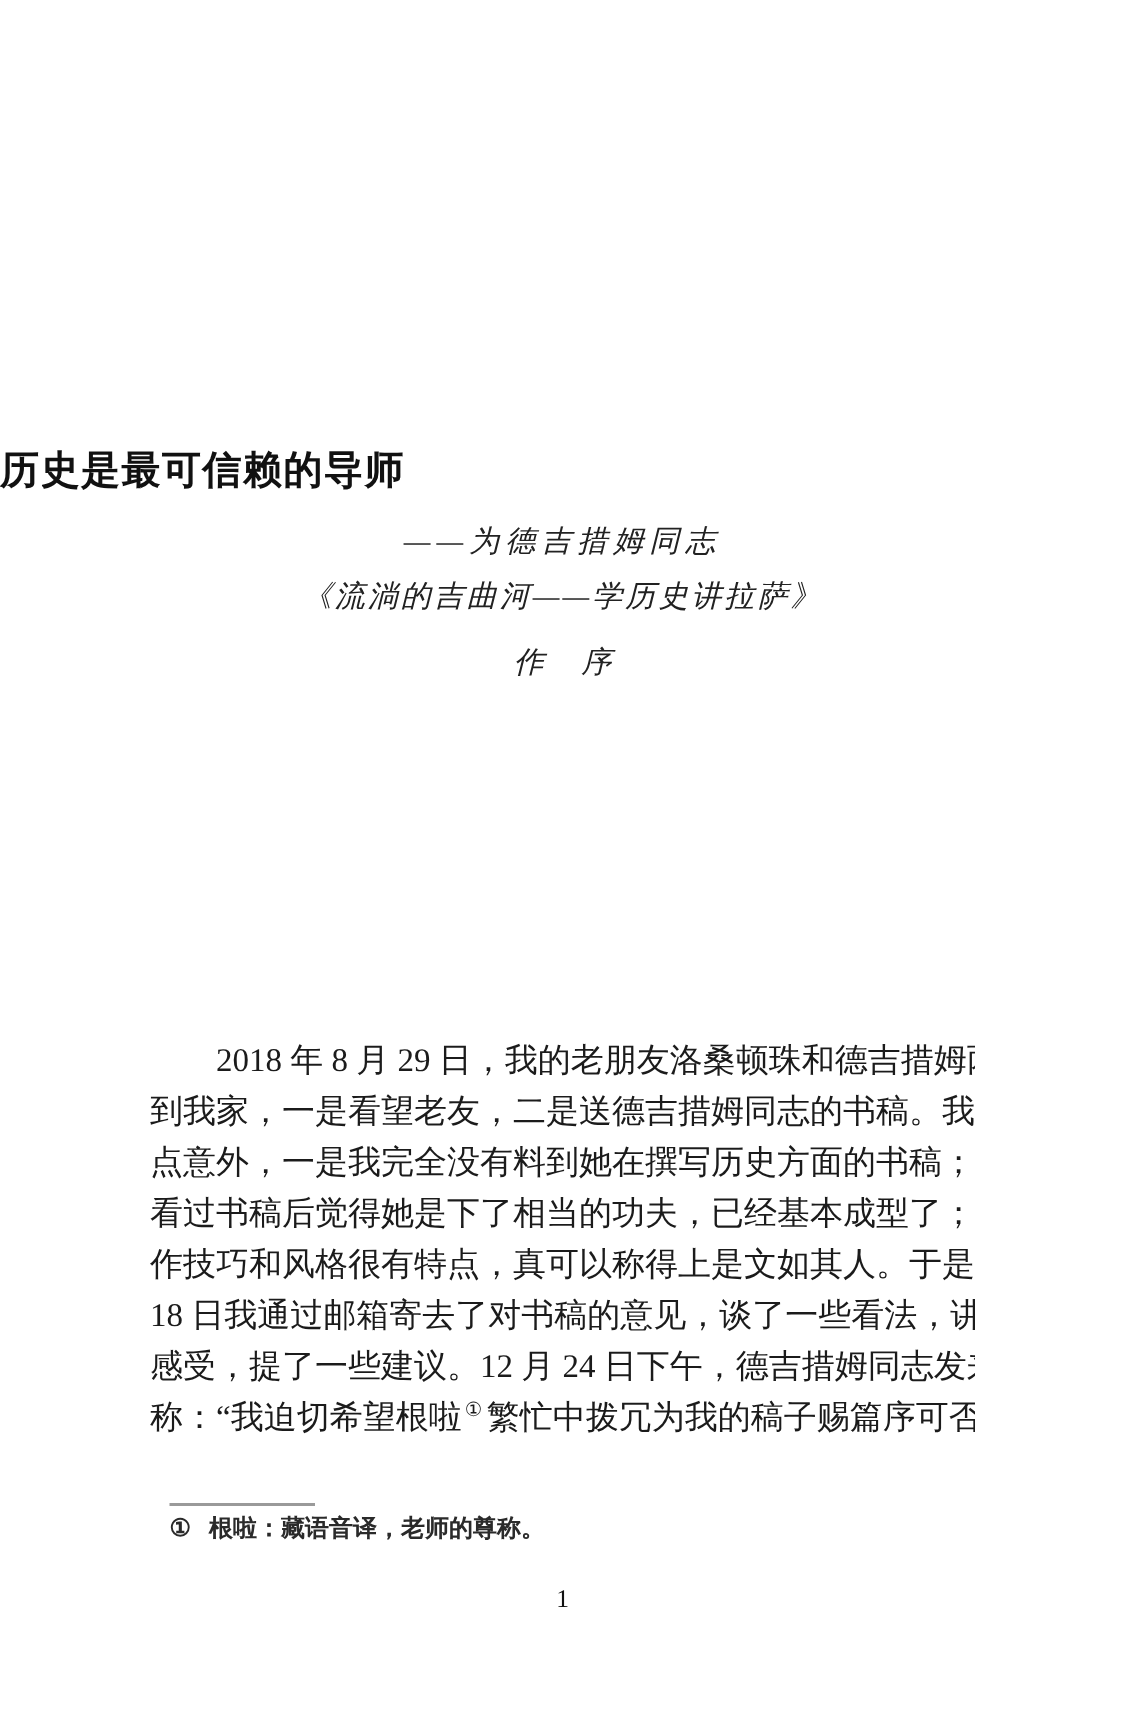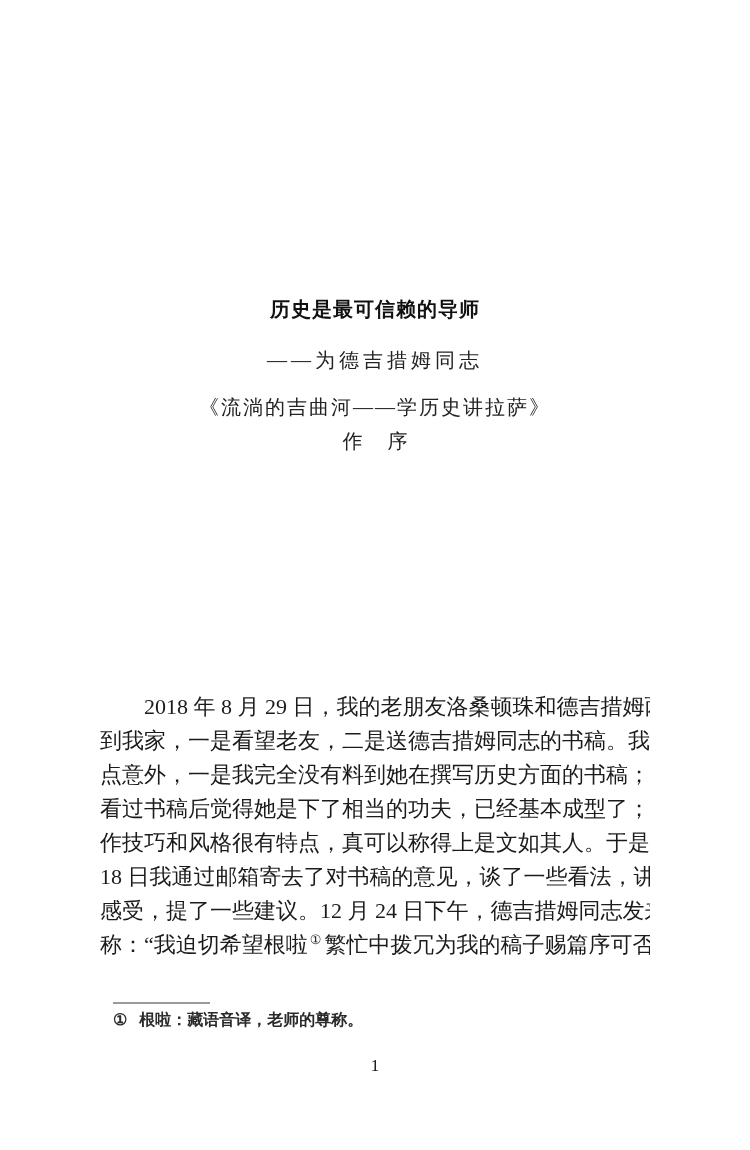--- a/index.html
+++ b/index.html
@@ -12,37 +12,37 @@
     background: #ffffff;
     color: #1b1b1b;
     font-family: "Liberation Serif", "DejaVu Serif", serif;
     overflow: hidden;
   }
   .book-title {
     position: absolute;
     top: 296px;
     left: 0;
     width: 100%;
-    text-align: center;
     font-family: "DejaVu Sans", "Liberation Sans", sans-serif;
     font-weight: 700;
-    font-size: 20px;
+    font-size: 26px;
     letter-spacing: 1px;
     color: #111111;
   }
   .subtitle {
     position: absolute;
     left: 0;
     width: 100%;
     text-align: center;
     font-size: 20px;
+    font-style: italic;
     color: #222222;
   }
   .subtitle-1 { top: 347px; letter-spacing: 4px; }
-  .subtitle-2 { top: 394px; letter-spacing: 2px; }
+  .subtitle-2 { top: 384px; letter-spacing: 2px; }
   .subtitle-3 { top: 428px; letter-spacing: 10px; text-indent: 10px; }
   .body-block {
     position: absolute;
     top: 690px;
     left: 100px;
     width: 550px;
     font-size: 22px;
     line-height: 34px;
     color: #1b1b1b;
   }

